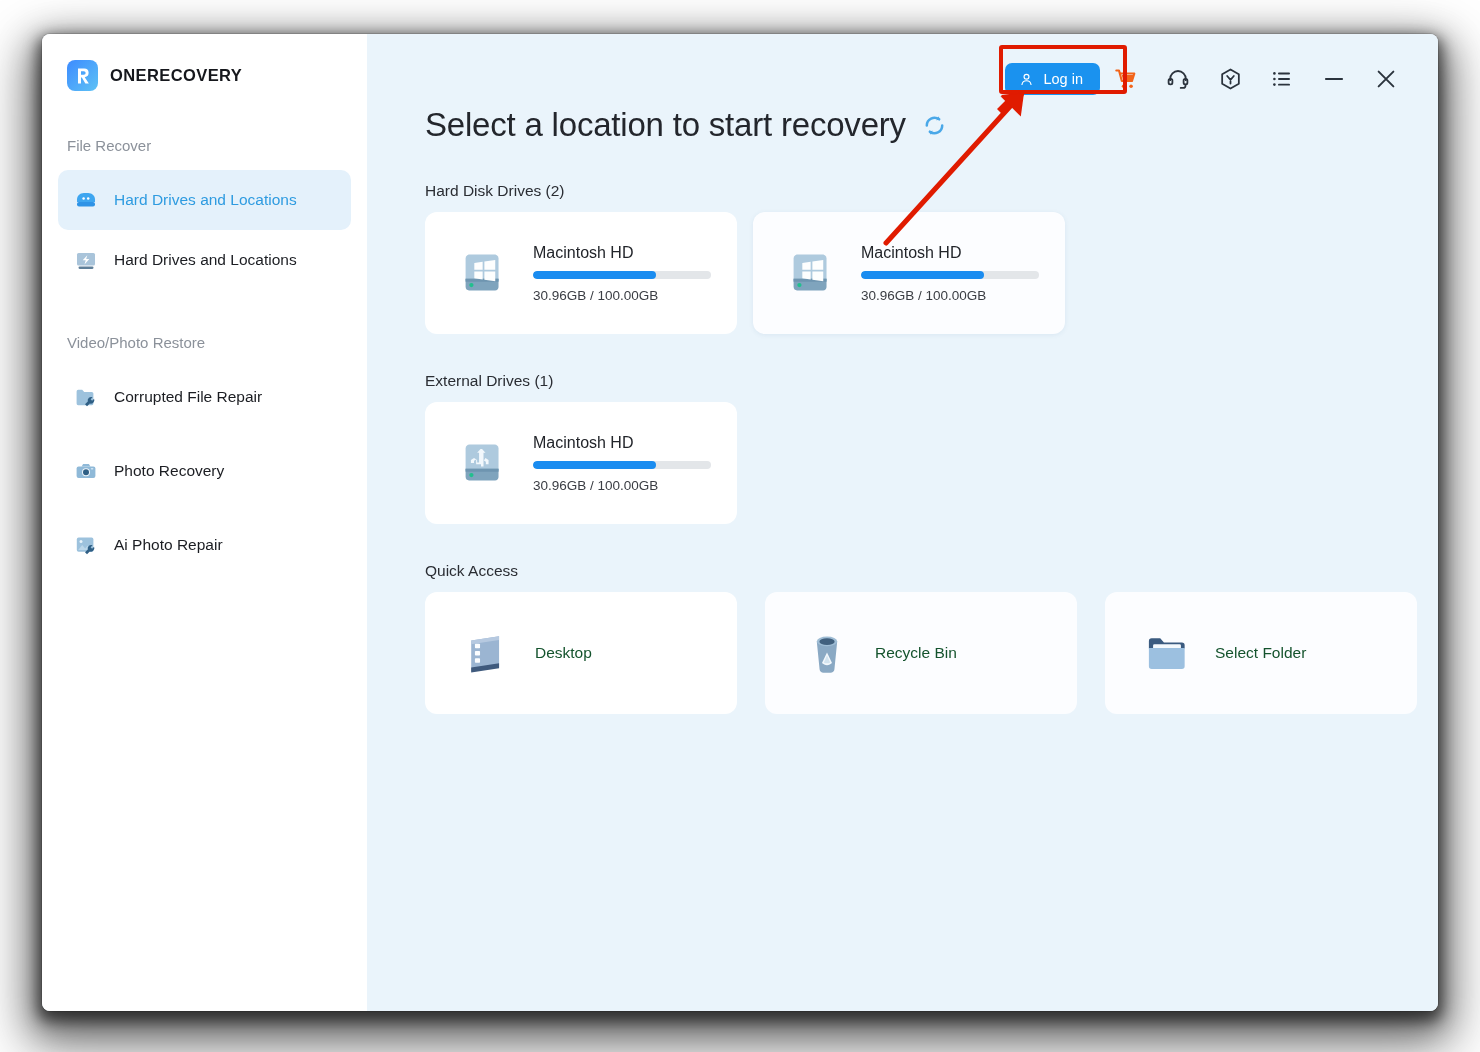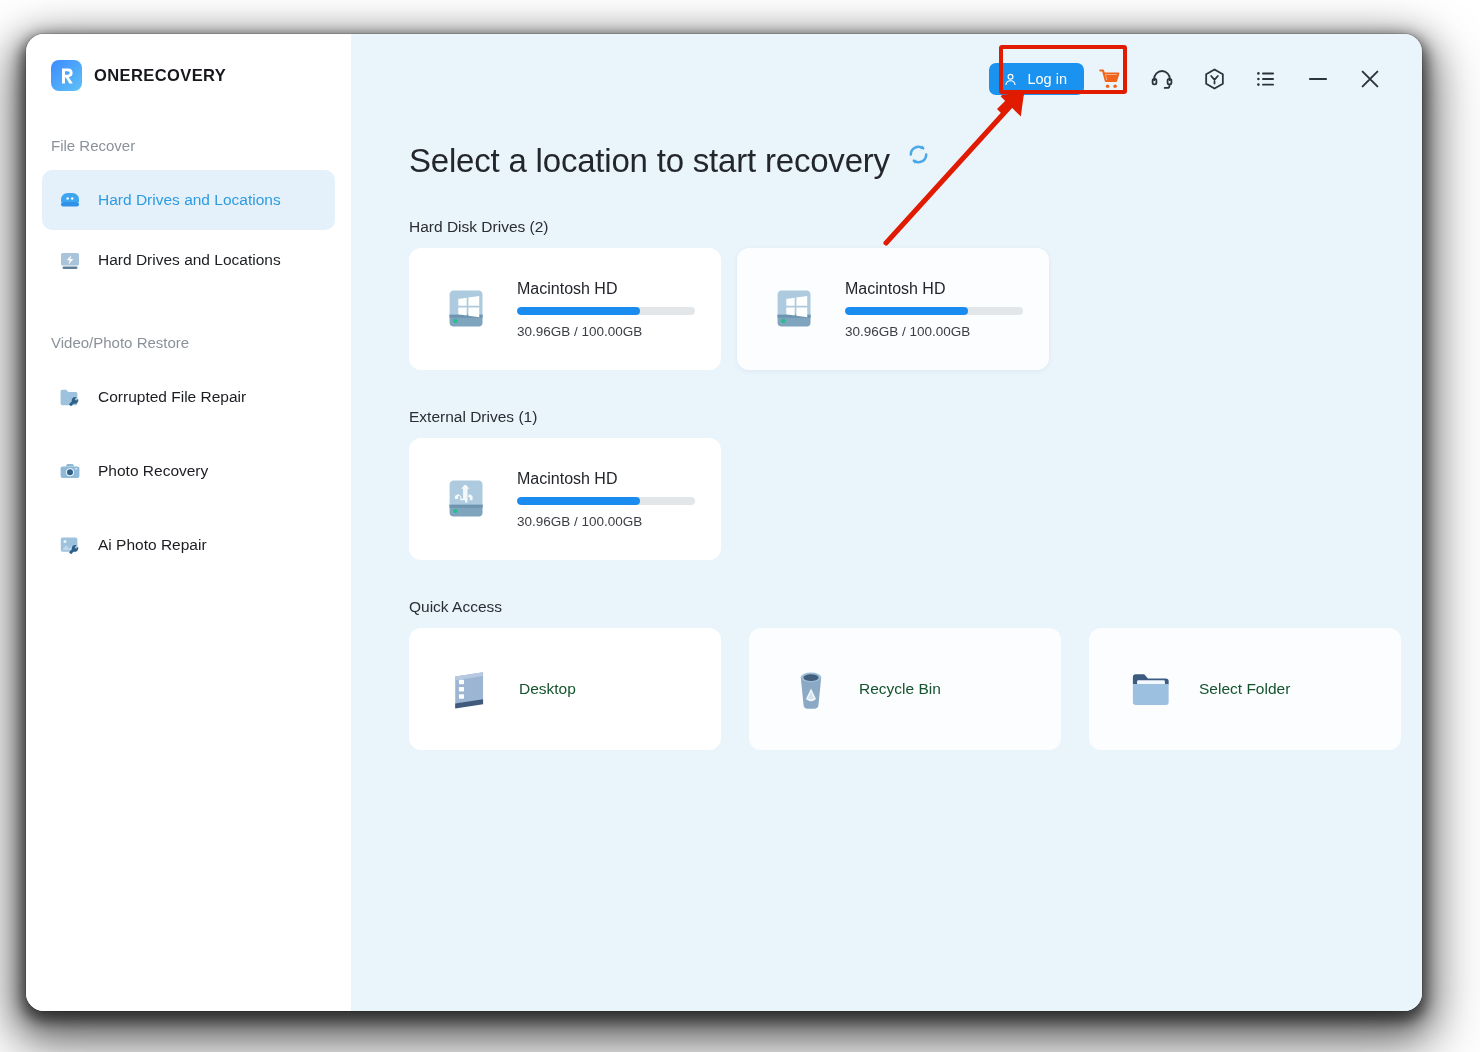--- a/index.html
+++ b/index.html
@@ -7,23 +7,23 @@
     width: 1480px; height: 1052px;
     background: #ffffff;
     font-family: "Liberation Sans", sans-serif;
     overflow: hidden;
   }
   #root { position: relative; width: 1480px; height: 1052px; background: #fff; }
 
   
   .window {
     position: absolute;
-    left: 26px; top: 34px;
+    left: 42px; top: 34px;
     width: 1396px; height: 977px;
-    border-radius: 18px;
+    border-radius: 8px;
     overflow: hidden;
     background: #eaf4fb;
     display: flex;
     box-shadow:
       0 0 0 1px rgba(0,0,0,.12),
       0 6px 14px 4px rgba(0,0,0,.55),
       0 14px 34px 10px rgba(0,0,0,.45),
       0 26px 60px 16px rgba(0,0,0,.30);
   }
 
@@ -84,22 +84,22 @@
     cursor: pointer;
     margin-left: 14px;
   }
   .tool-btn {
     width: 52px; height: 44px;
     display: flex; align-items: center; justify-content: center;
     cursor: pointer; background: none; border: none;
   }
 
   .page-title-row {
-    display: flex; align-items: flex-start; gap: 16px;
-    padding-top: 108px;
+    display: flex; align-items: center; gap: 16px;
+    padding-top: 72px;
   }
   .page-title {
     font-size: 33px; color: #23262c; font-weight: normal;
     letter-spacing: -.2px;
   }
   .group-label {
     font-size: 15.5px; color: #2a2d33;
     margin-top: 38px; margin-bottom: 12px;
   }
   .card-row { display: flex; gap: 16px; }

